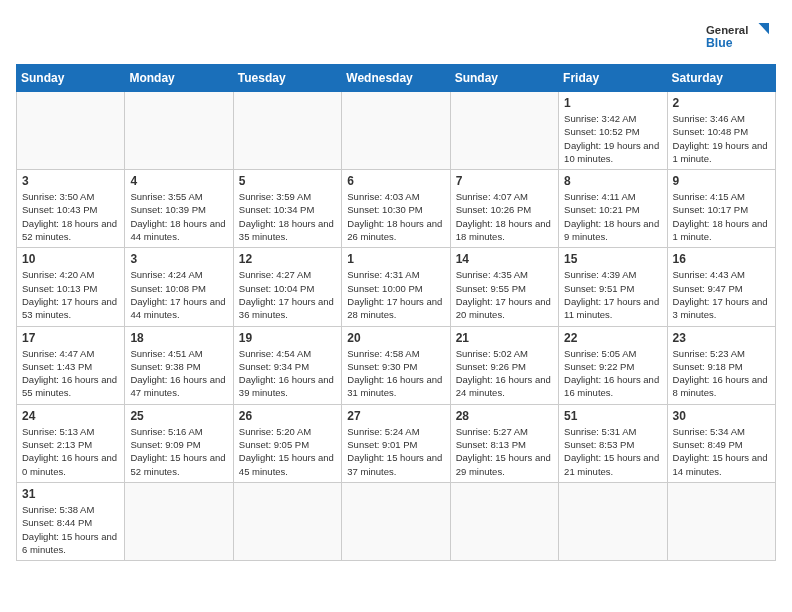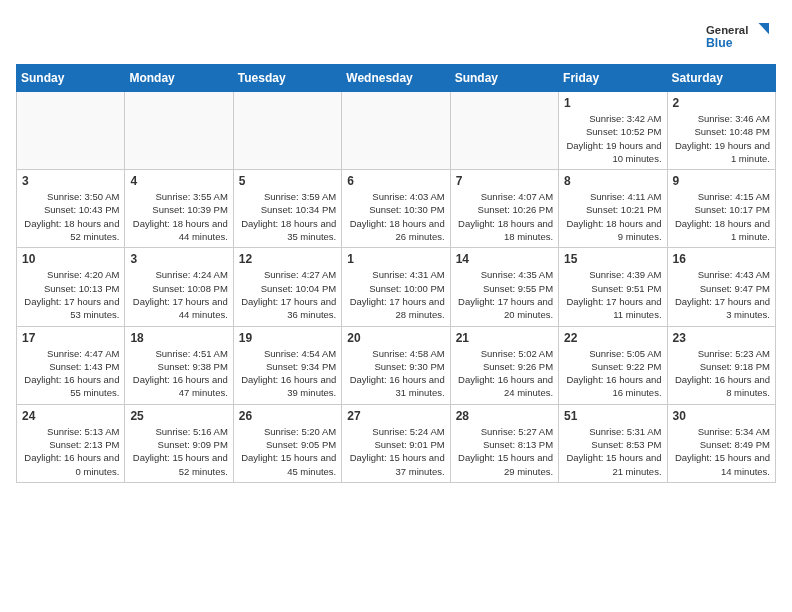--- a/index.html
+++ b/index.html
@@ -61,21 +61,20 @@
     .day-num {
       font-size: 12px;
       font-weight: bold;
       display: block;
       margin-bottom: 2px;
     }
     .day-info {
       font-size: 9.5px;
       line-height: 1.4;
       color: #333;
-      text-align: right;
     }
     .empty-cell {
       background: #f9f9f9;
     }
   </style>
 </head>
 <body>
 
 <div class="header">
   <div class="logo">
@@ -292,14 +291,28 @@
 Sunset: 8:53 PM
 Daylight: 15 hours and 21 minutes.</div>
         </td>
         <td>
           <span class="day-num">30</span>
           <div class="day-info">Sunrise: 5:34 AM
 Sunset: 8:49 PM
 Daylight: 15 hours and 14 minutes.</div>
         </td>
       </tr>
+      <tr>
+        <td>
+          <span class="day-num">31</span>
+          <div class="day-info">Sunrise: 5:38 AM
+Sunset: 8:44 PM
+Daylight: 15 hours and 6 minutes.</div>
+        </td>
+        <td class="empty-cell"></td>
+        <td class="empty-cell"></td>
+        <td class="empty-cell"></td>
+        <td class="empty-cell"></td>
+        <td class="empty-cell"></td>
+        <td class="empty-cell"></td>
+      </tr>
     </tbody>
 </table>
 
 </body></html>

